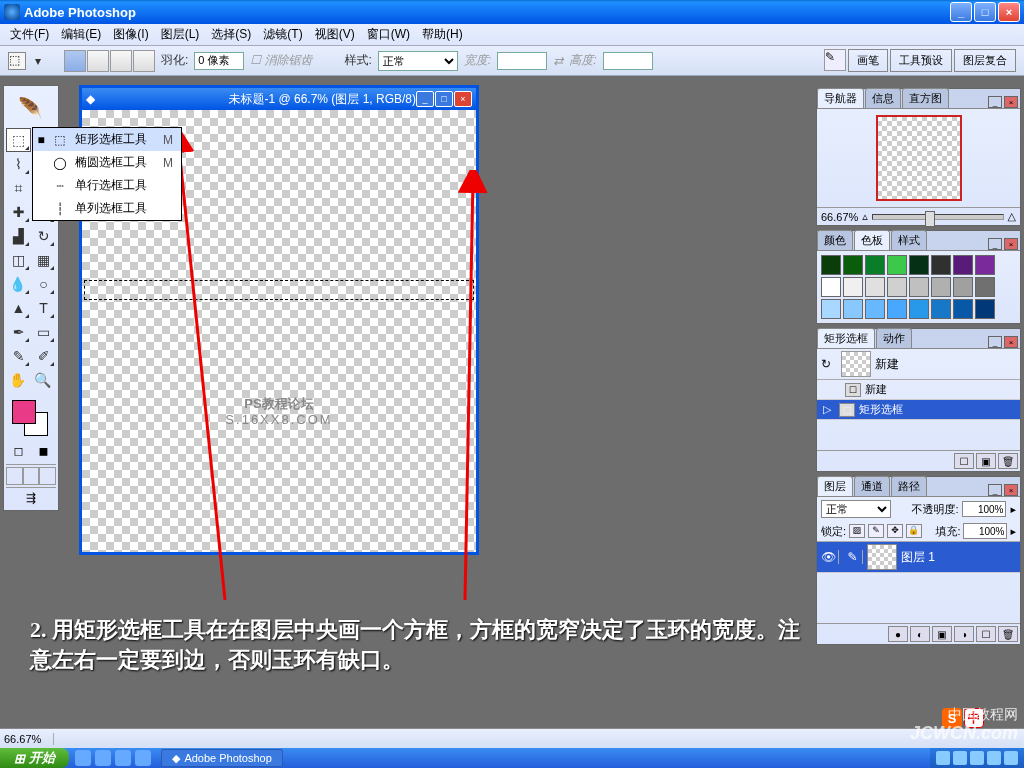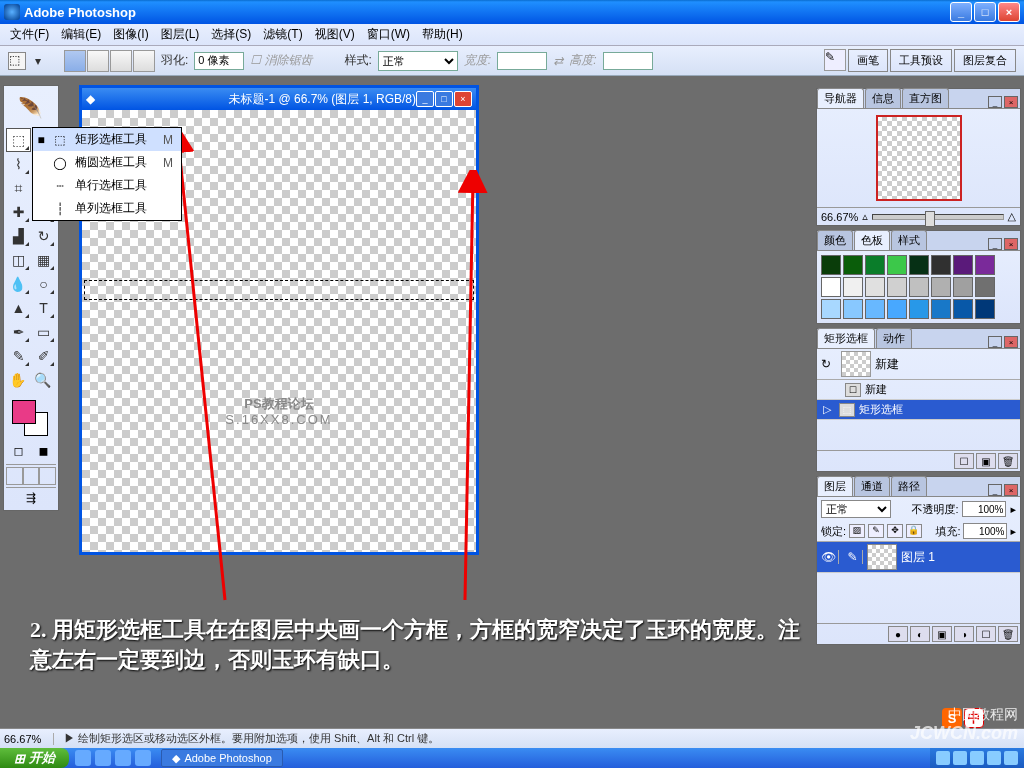--- a/index.html
+++ b/index.html
@@ -480,21 +480,20 @@
         <path d="M0,0 L10,5 L0,10 z" fill="#e00"></path>
       </marker>
     </defs>
   <line x1="10" y1="430" x2="18" y2="8" stroke="#e00" stroke-width="3" marker-end="url(#ah2)"></line>
 </svg>
 
 <div class="tutorial">2. 用矩形选框工具在在图层中央画一个方框，方框的宽窄决定了玉环的宽度。注意左右一定要到边，否则玉环有缺口。</div>
 
 <div class="statusbar">
   <span class="status-zoom">66.67%</span>
-  <span class="status-hint">▶ 绘制矩形选区或移动选区外框。要用附加选项，使用 Shift、Alt 和 Ctrl 键。</span>
 </div>
 
 <div class="taskbar">
   <div class="start-btn">
     <span style="margin-right:4px">⊞</span>
     <span>开始</span>
   </div>
   <div class="ql-icons">
     <div class="ql-ic"></div>
     <div class="ql-ic"></div>

